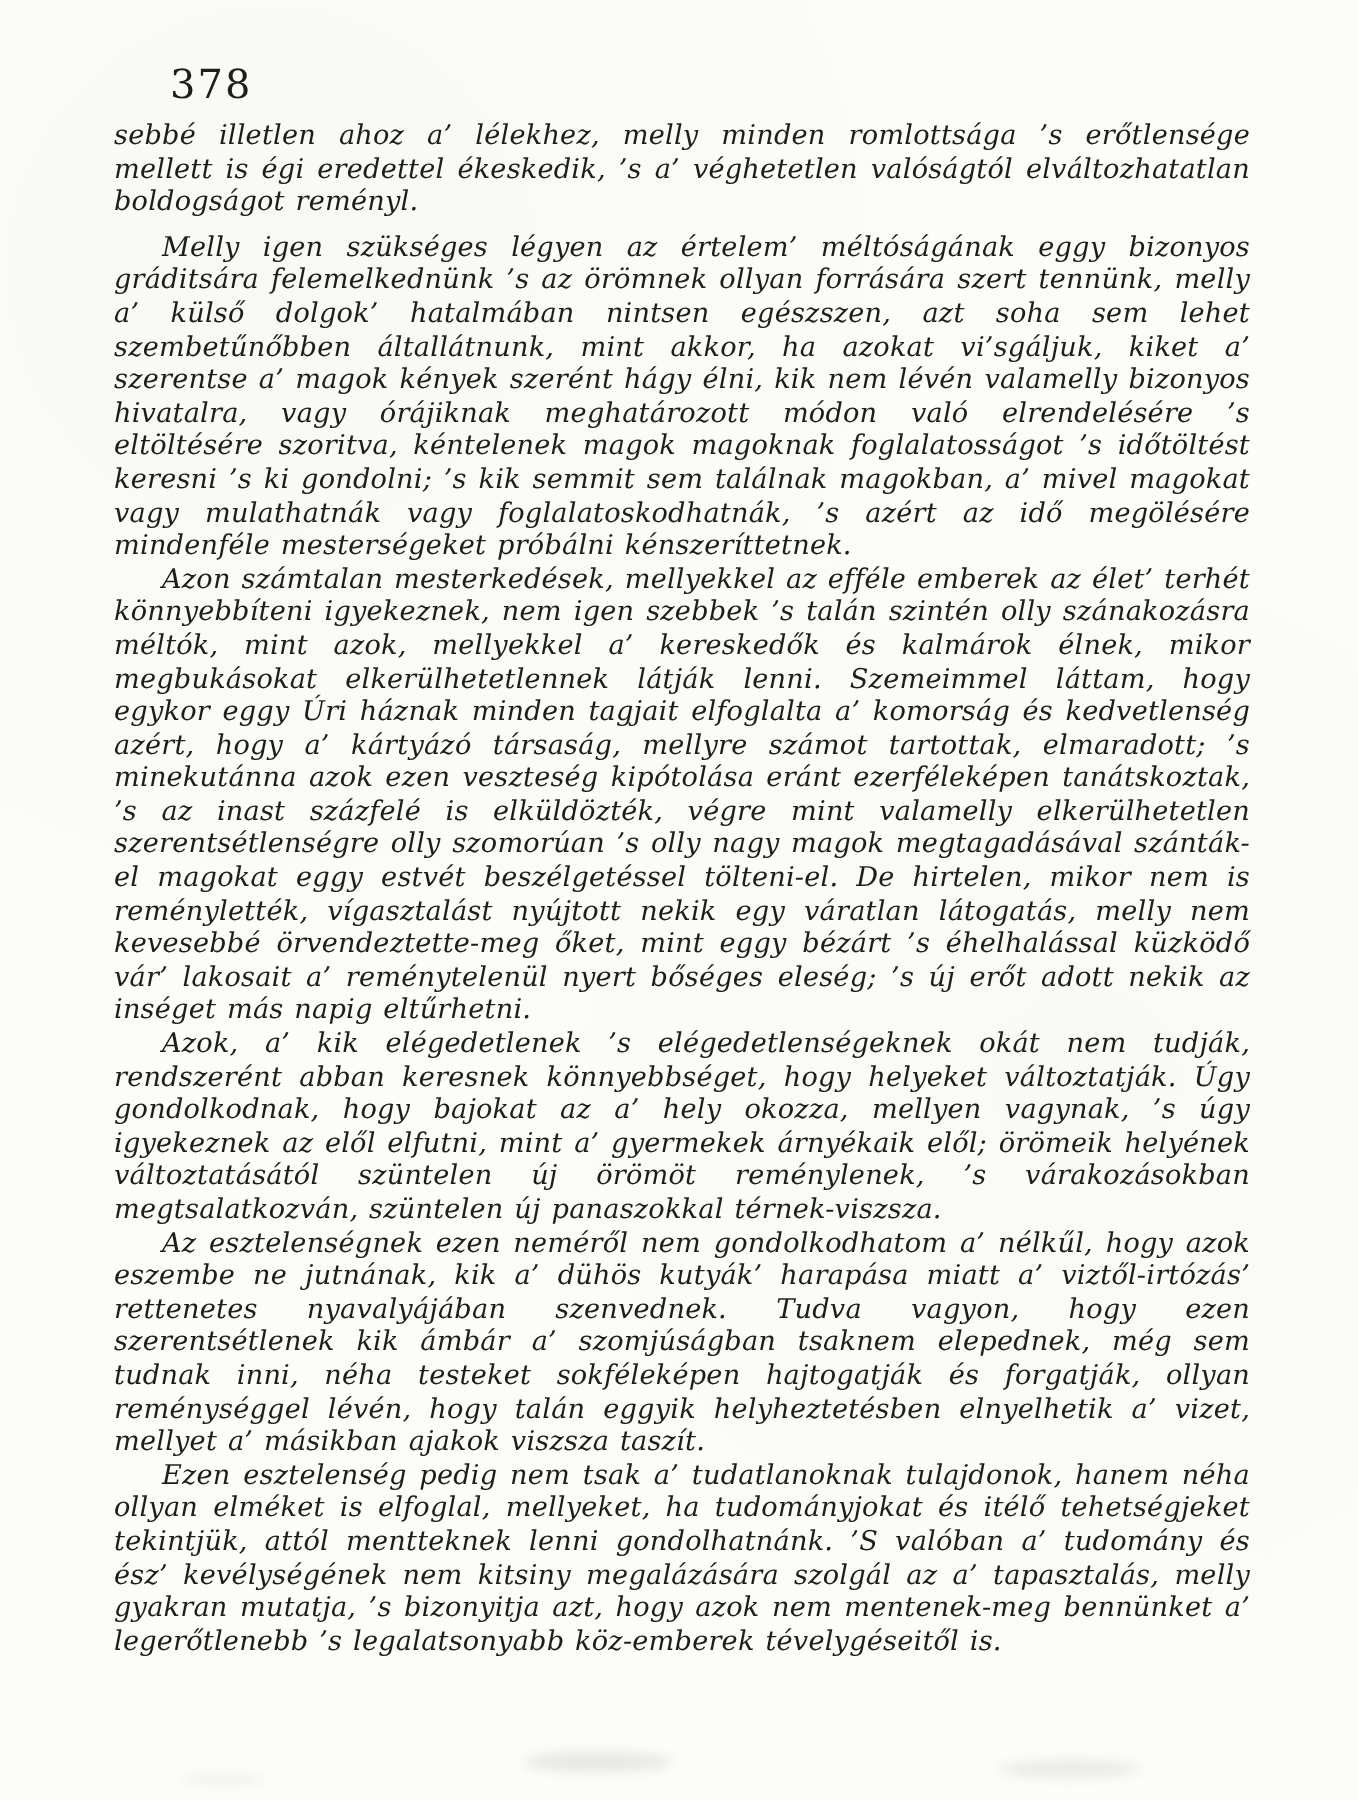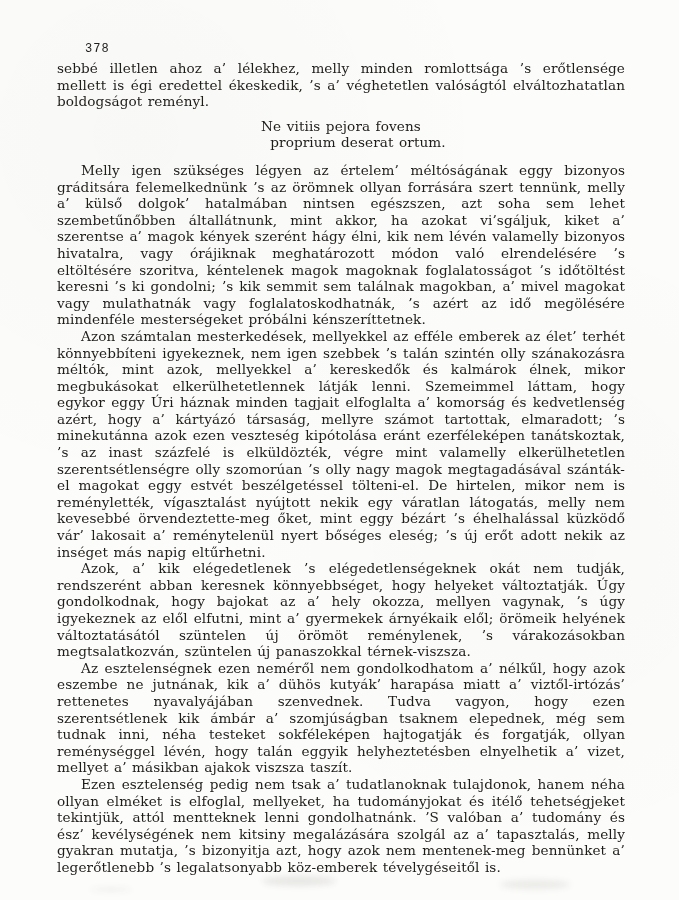--- a/index.html
+++ b/index.html
@@ -22,43 +22,43 @@
     box-sizing: border-box;
     padding: 26px 54px 0 57px;
   }
   .page-header {
     position: relative;
     height: 34px;
   }
   .page-number {
     position: absolute;
     left: 28px;
-    top: 16px;
-    font-size: 12px;
+    top: 4px;
+    font-size: 20px;
     letter-spacing: 1px;
-    font-family: Liberation Mono, monospace;
   }
   .page-title {
     margin: 0;
     text-align: center;
     font-size: 21px;
     font-weight: normal;
     letter-spacing: 0.5px;
   }
   .page-body {
     font-size: 13.6px;
     line-height: 16.6px;
     text-align: justify;
     letter-spacing: 0.1px;
     word-spacing: 1px;
     hyphens: auto;
   }
   .page-body p {
     margin: 0;
     text-indent: 24px;
+    font-style: italic;
   }
   .page-body p.continued {
     text-indent: 0;
     margin-bottom: 6px;
   }
   .epigraph {
     text-align: center;
     margin: 8px 0 11px 0;
     text-indent: 0;
   }
@@ -84,24 +84,20 @@
 <div class="page">
 
   <header class="page-header">
     <span class="page-number">378</span>
   </header>
 
   <main class="page-body">
 
     <p class="continued">sebbé illetlen ahoz a’ lélekhez, melly minden romlottsága ’s erőtlensége mellett is égi eredettel ékeskedik, ’s a’ véghetetlen valóságtól elváltozhatatlan boldogságot reményl.</p>
 
-    <div class="epigraph">
-      <span class="line line1">Ne vitiis pejora fovens</span>
-      <span class="line line2">proprium deserat ortum.</span>
-    </div>
 
     <p>Melly igen szükséges légyen az értelem’ méltóságának eggy bizonyos gráditsára felemelkednünk ’s az örömnek ollyan forrására szert tennünk, melly a’ külső dolgok’ hatalmában nintsen egészszen, azt soha sem lehet szembetűnőbben általlátnunk, mint akkor, ha azokat vi’sgáljuk, kiket a’ szerentse a’ magok kények szerént hágy élni, kik nem lévén valamelly bizonyos hivatalra, vagy órájiknak meghatározott módon való elrendelésére ’s eltöltésére szoritva, kéntelenek magok magoknak foglalatosságot ’s időtöltést keresni ’s ki gondolni; ’s kik semmit sem találnak magokban, a’ mivel magokat vagy mulathatnák vagy foglalatoskodhatnák, ’s azért az idő megölésére mindenféle mesterségeket próbálni kénszeríttetnek.</p>
 
     <p>Azon számtalan mesterkedések, mellyekkel az efféle emberek az élet’ terhét könnyebbíteni igyekeznek, nem igen szebbek ’s talán szintén olly szánakozásra méltók, mint azok, mellyekkel a’ kereskedők és kalmárok élnek, mikor megbukásokat elkerülhetetlennek látják lenni. Szemeimmel láttam, hogy egykor eggy Úri háznak minden tagjait elfoglalta a’ komorság és kedvetlenség azért, hogy a’ kártyázó társaság, mellyre számot tartottak, elmaradott; ’s minekutánna azok ezen veszteség kipótolása eránt ezerféleképen tanátskoztak, ’s az inast százfelé is elküldözték, végre mint valamelly elkerülhetetlen szerentsétlenségre olly szomorúan ’s olly nagy magok megtagadásával szánták-el magokat eggy estvét beszélgetéssel tölteni-el. De hirtelen, mikor nem is reménylették, vígasztalást nyújtott nekik egy váratlan látogatás, melly nem kevesebbé örvendeztette-meg őket, mint eggy bézárt ’s éhelhalással küzködő vár’ lakosait a’ reménytelenül nyert bőséges eleség; ’s új erőt adott nekik az inséget más napig eltűrhetni.</p>
 
     <p>Azok, a’ kik elégedetlenek ’s elégedetlenségeknek okát nem tudják, rendszerént abban keresnek könnyebbséget, hogy helyeket változtatják. Úgy gondolkodnak, hogy bajokat az a’ hely okozza, mellyen vagynak, ’s úgy igyekeznek az elől elfutni, mint a’ gyermekek árnyékaik elől; örömeik helyének változtatásától szüntelen új örömöt reménylenek, ’s várakozásokban megtsalatkozván, szüntelen új panaszokkal térnek-viszsza.</p>
 
     <p>Az esztelenségnek ezen neméről nem gondolkodhatom a’ nélkűl, hogy azok eszembe ne jutnának, kik a’ dühös kutyák’ harapása miatt a’ viztől-irtózás’ rettenetes nyavalyájában szenvednek. Tudva vagyon, hogy ezen szerentsétlenek kik ámbár a’ szomjúságban tsaknem elepednek, még sem tudnak inni, néha testeket sokféleképen hajtogatják és forgatják, ollyan reménységgel lévén, hogy talán eggyik helyheztetésben elnyelhetik a’ vizet, mellyet a’ másikban ajakok viszsza taszít.</p>
 
     <p>Ezen esztelenség pedig nem tsak a’ tudatlanoknak tulajdonok, hanem néha ollyan elméket is elfoglal, mellyeket, ha tudományjokat és itélő tehetségjeket tekintjük, attól mentteknek lenni gondolhatnánk. ’S valóban a’ tudomány és ész’ kevélységének nem kitsiny megalázására szolgál az a’ tapasztalás, melly gyakran mutatja, ’s bizonyitja azt, hogy azok nem mentenek-meg bennünket a’ legerőtlenebb ’s legalatsonyabb köz-emberek tévelygéseitől is.</p>

